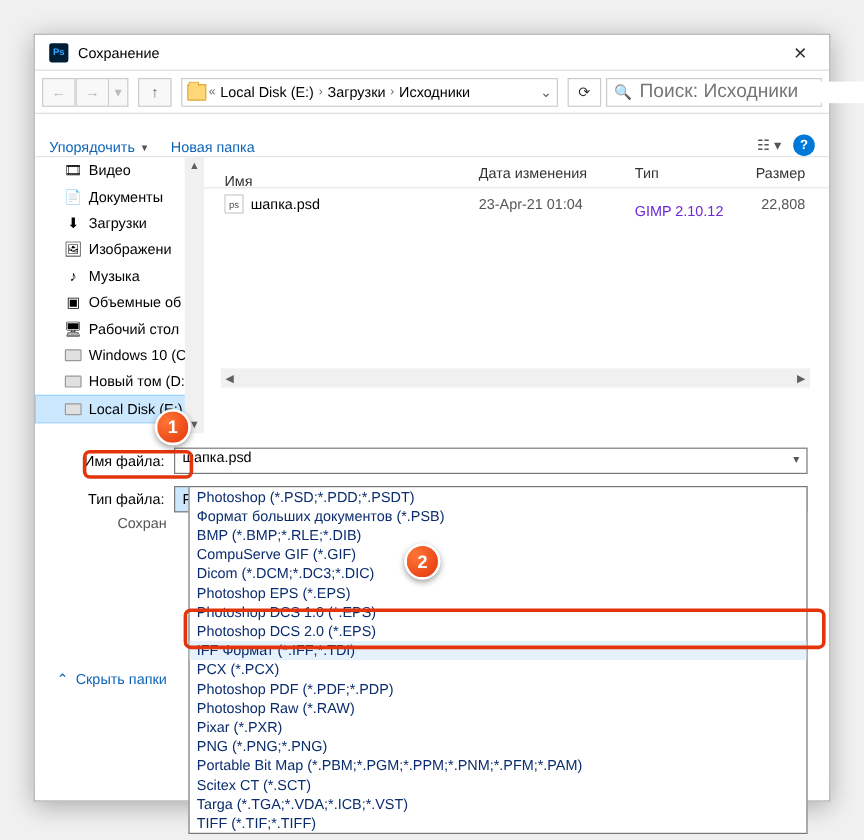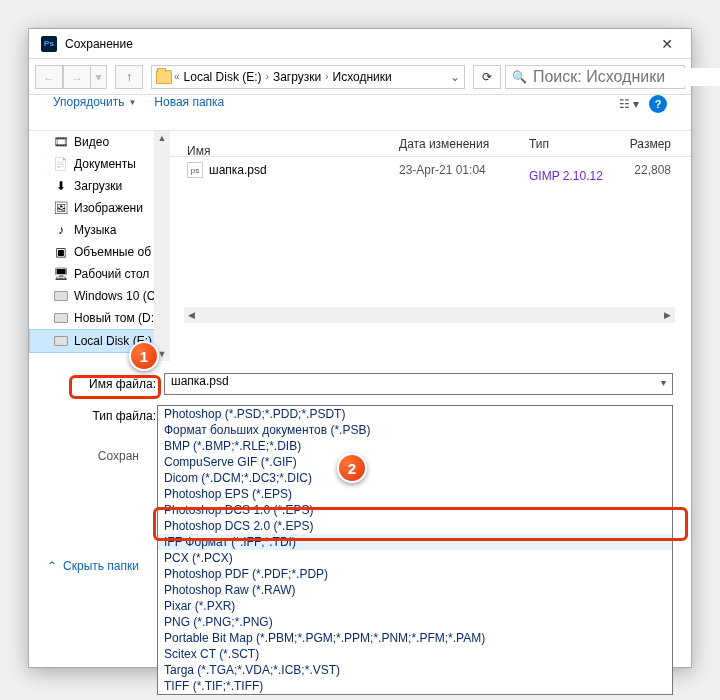--- a/index.html
+++ b/index.html
@@ -16,21 +16,21 @@
     .nav-up { margin-left: 4px; }
     .breadcrumb { flex: 1; height: 24px; border: 1px solid #ccc; display: flex; align-items: center; padding: 0 4px; gap: 2px; margin: 0 4px; }
     .bc-icon { width: 16px; height: 14px; background: #ffd776; border: 1px solid #d9a93e; border-radius: 1px; position: relative; }
     .bc-icon::before { content: ''; position: absolute; top: -3px; left: 0; width: 7px; height: 3px; background: #ffd776; border: 1px solid #d9a93e; border-bottom: none; border-radius: 1px 1px 0 0; }
     .bc-item { padding: 0 2px; color: #000; }
     .bc-sep { color: #666; font-size: 10px; }
     .bc-drop { margin-left: auto; color: #666; }
     .refresh-btn { width: 28px; height: 24px; border: 1px solid #ccc; display: flex; align-items: center; justify-content: center; color: #333; }
     .search-box { width: 180px; height: 24px; border: 1px solid #ccc; display: flex; align-items: center; padding: 0 6px; gap: 6px; color: #888; }
     .search-box input { border: none; outline: none; flex: 1; font-size: 16px; }
-    .toolbar { height: 36px; display: flex; align-items: flex-start; padding: 0 24px; gap: 18px; border-bottom: 1px solid #e5e5e5; }
+    .toolbar { height: 36px; display: flex; align-items: flex-end; padding: 0 12px; gap: 18px; border-bottom: 1px solid #e5e5e5; }
     .toolbar-link { color: #1064b8; cursor: pointer; display: flex; align-items: center; gap: 4px; }
     .toolbar-drop { font-size: 8px; color: #555; }
     .toolbar-right { margin-left: auto; display: flex; align-items: center; gap: 10px; }
     .view-icon { color: #555; }
     .help-icon { width: 18px; height: 18px; border-radius: 50%; background: #0078d7; color: #fff; display: flex; align-items: center; justify-content: center; font-size: 11px; font-weight: bold; }
     .body { display: flex; height: 230px; }
     .sidebar { width: 140px; border-right: 1px solid #e5e5e5; overflow: hidden; }
     .tree-item { display: flex; align-items: center; padding: 3px 0 3px 12px; gap: 5px; cursor: pointer; white-space: nowrap; overflow: hidden; }
     .tree-item.child { padding-left: 24px; }
     .tree-item.selected { background: #cce8ff; border: 1px solid #99d1ff; padding-left: 23px; }
@@ -47,38 +47,38 @@
     .fh-type { width: 100px; }
     .fh-size { flex: 1; text-align: right; padding-right: 20px; }
     .file-row { display: flex; height: 22px; align-items: center; padding-top: 4px; }
     .fr-icon { width: 16px; height: 16px; margin-left: 18px; margin-right: 6px; background: #fff; border: 1px solid #ccc; display: flex; align-items: center; justify-content: center; font-size: 8px; color: #555; }
     .fr-name { width: 190px; }
     .fr-date { width: 130px; color: #555; }
     .fr-type { width: 100px; color: #6d28d9; margin-top: 12px; }
     .fr-size { flex: 1; text-align: right; padding-right: 20px; color: #555; }
     .hscroll { position: absolute; left: 155px; right: 16px; height: 16px; background: #f0f0f0; display: flex; align-items: center; padding: 0 2px; bottom: 344px; }
     .hscroll .scroll-arrow { margin: 0 2px; }
-    .bottom-section { padding: 12px 18px 0 18px; position: relative; margin-left: 19px; }
+    .bottom-section { padding: 12px 18px 0 18px; position: relative; }
     .field-row { display: flex; align-items: center; margin-bottom: 10px; gap: 8px; }
     .field-label { width: 90px; text-align: right; color: #000; }
     .field-input { flex: 1; height: 22px; border: 1px solid #7a7a7a; padding: 0 6px; background: #fff; position: relative; }
     .field-input.filename::after { content: '▾'; position: absolute; right: 6px; top: 3px; font-size: 10px; color: #555; }
     .filetype-box { flex: 1; height: 22px; border: 1px solid #7a7a7a; background: #cce8ff; padding: 0 6px; display: flex; align-items: center; position: relative; }
     .filetype-box::after { content: '▾'; position: absolute; right: 6px; font-size: 10px; color: #555; }
     .marker { position: absolute; width: 30px; height: 30px; border-radius: 50%; background: radial-gradient(circle at 30% 30%, #ff7636, #e3340c); border: 2px solid #fff; box-shadow: 0 2px 5px rgba(0,0,0,0.4); display: flex; align-items: center; justify-content: center; color: #fff; font-weight: bold; font-size: 15px; z-index: 20; }
     .marker-1 { top: 312px; left: 100px; }
     .marker-2 { top: 424px; left: 308px; }
     .highlight-1 { position: absolute; top: 346px; left: 40px; width: 92px; height: 24px; border: 3px solid #e3340c; border-radius: 6px; z-index: 10; pointer-events: none; }
     .highlight-2 { position: absolute; top: 478px; left: 124px; width: 535px; height: 34px; border: 3px solid #e3340c; border-radius: 6px; z-index: 10; pointer-events: none; }
     .dropdown-list { position: absolute; left: 128px; right: 18px; top: 376px; background: #fff; border: 1px solid #767676; z-index: 5; }
     .dd-item { padding: 1px 6px; color: #0b2d6e; cursor: pointer; white-space: nowrap; overflow: hidden; }
     .dd-item.hover { background: #0078d7; color: #fff; }
     .dd-item.near { background: #e5f1fb; }
     .hide-folders { position: absolute; left: 18px; top: 530px; display: flex; align-items: center; gap: 6px; color: #1064b8; cursor: pointer; z-index: 3; }
-    .save-row { width: 90px; text-align: right; color: #555; position: absolute; top: 420px; left: 20px; z-index: 1; }
+    .save-row { width: 90px; text-align: right; color: #555; position: absolute; top: 400px; left: 20px; z-index: 1; }
   </style>
 </head>
 <body>
 
 <div class="dialog">
 
   <div class="titlebar">
     <div class="titlebar-icon">Ps</div>
     <div class="titlebar-title">Сохранение</div>
     <div class="titlebar-close">✕</div>

